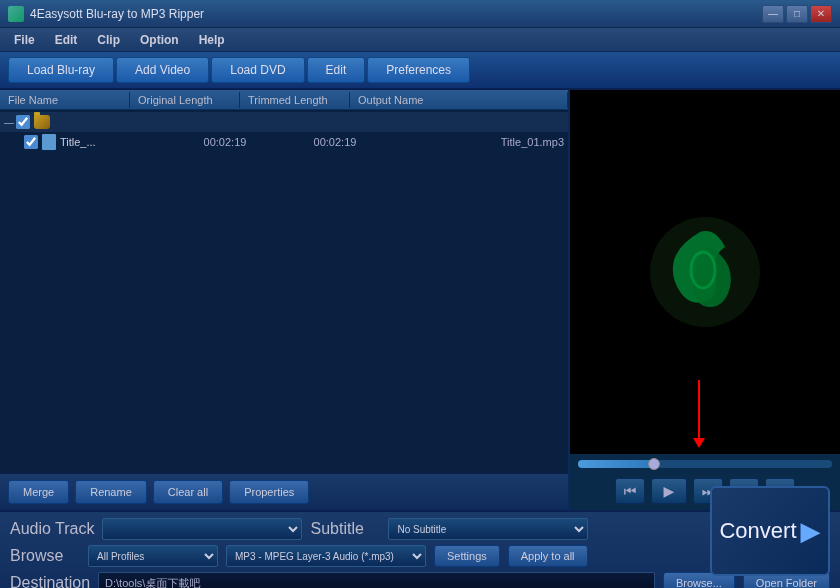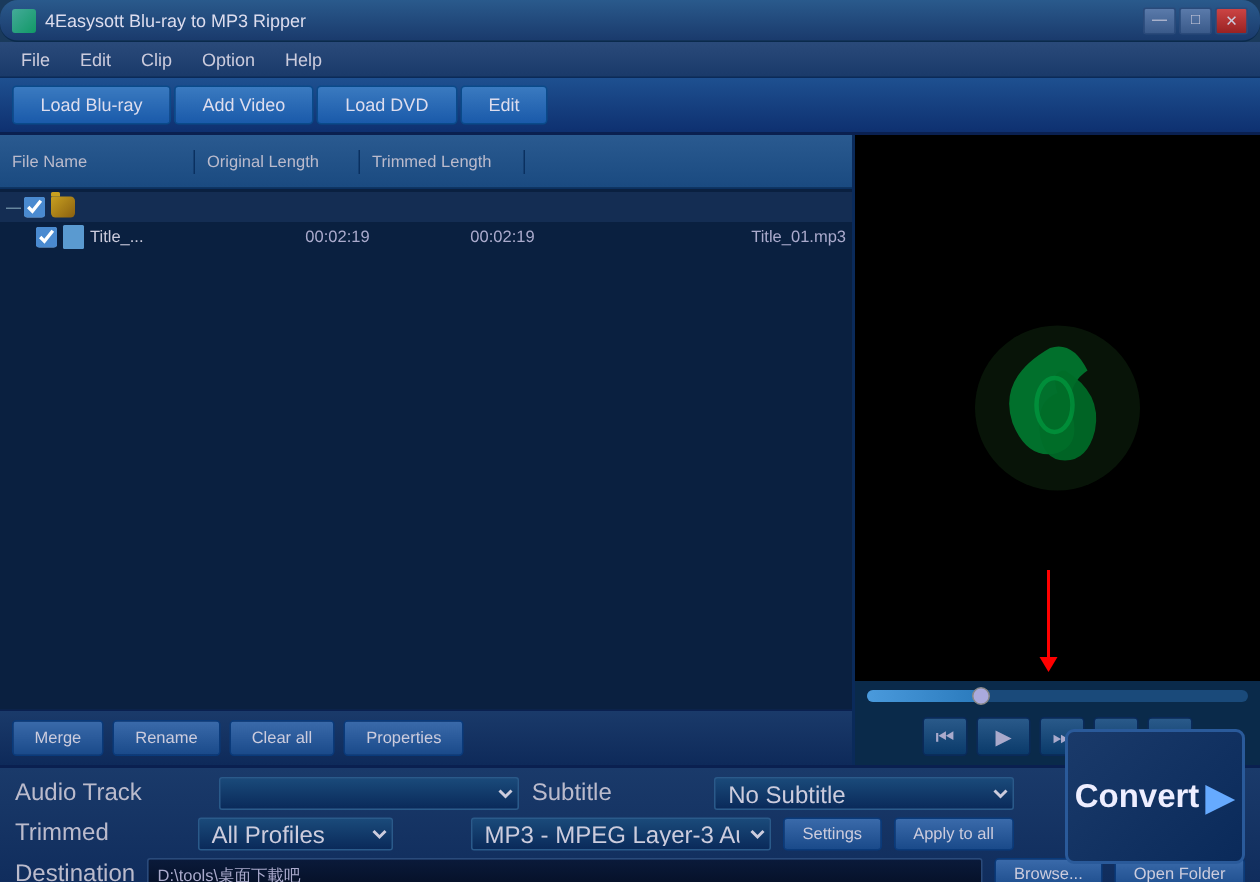--- a/index.html
+++ b/index.html
@@ -16,21 +16,20 @@
 
     
     #title-bar {
       background: linear-gradient(to bottom, #2a5a8c, #1a3a6c);
       height: 28px;
       display: flex;
       align-items: center;
       justify-content: space-between;
       padding: 4px 8px;
       border-bottom: 1px solid #0a2a4c;
-      border-radius: 12px;
     }
     #title-bar-left {
       display: flex;
       align-items: center;
       gap: 6px;
     }
     #app-icon {
       width: 16px;
       height: 16px;
       background: linear-gradient(135deg, #4a9, #196);
@@ -60,20 +59,21 @@
     .title-btn.close { background: linear-gradient(to bottom, #c44, #922); }
 
     
     #menu-bar {
       background: linear-gradient(to bottom, #2a4a7a, #1a3a6a);
       height: 24px;
       display: flex;
       align-items: center;
       padding: 0 4px;
       border-bottom: 1px solid #0a2a5a;
+      font-weight: bold;
     }
     .menu-item {
       padding: 2px 10px;
       cursor: pointer;
       color: #ccd;
       font-size: 12px;
       border-radius: 2px;
     }
 
     
@@ -110,21 +110,21 @@
       flex-direction: column;
       background: #0e2a4a;
       border-right: 2px solid #0a2a5a;
     }
 
     
     #file-list-header {
       display: flex;
       background: linear-gradient(to bottom, #2a5a90, #1a4a80);
       border-bottom: 1px solid #0a3060;
-      height: 36px;
+      height: 20px;
       align-items: center;
     }
     .col-header {
       padding: 2px 8px;
       font-size: 11px;
       color: #bbc;
       border-right: 1px solid #0a3060;
       white-space: nowrap;
     }
     .col-filename { width: 130px; }
@@ -319,26 +319,25 @@
     .settings-label {
       font-size: 16px;
       color: #bbc;
       white-space: nowrap;
       min-width: 70px;
     }
     select {
       background: linear-gradient(to bottom, #1a4a7a, #0a2a5a);
       border: 1px solid #2a5a8a;
       color: #ccd;
-      font-size: 16px;
+      font-size: 10px;
       padding: 2px 4px;
       border-radius: 2px;
       cursor: pointer;
       height: 22px;
-      margin-left: 44px;
     }
     .audio-select { width: 200px; }
     .subtitle-select { width: 200px; }
     .profile-select { width: 130px; }
     .format-select { width: 200px; }
     .dest-input {
       flex: 1;
       background: linear-gradient(to bottom, #0a1a3a, #050f25);
       border: 1px solid #2a4a7a;
       color: #aac;
@@ -370,21 +369,21 @@
       border-radius: 6px;
       display: flex;
       align-items: center;
       justify-content: center;
       cursor: pointer;
       flex-direction: row;
       gap: 4px;
     }
     #convert-text {
       font-size: 22px;
-      font-weight: bold;
+      font-weight: normal;
       color: #eef;
     }
     #convert-arrow {
       font-size: 26px;
       color: #6af;
     }
   </style>
 </head>
 <body>
 
@@ -406,30 +405,32 @@
   <span class="menu-item">Clip</span>
   <span class="menu-item">Option</span>
   <span class="menu-item">Help</span>
 </div>
 
 <div id="toolbar">
   <button class="toolbar-btn">Load Blu-ray</button>
   <button class="toolbar-btn">Add Video</button>
   <button class="toolbar-btn">Load DVD</button>
   <button class="toolbar-btn">Edit</button>
+  <button class="toolbar-btn">Preferences</button>
 </div>
 
 <div id="main-content">
 
   <div id="file-panel">
 
     <div id="file-list-header">
       <div class="col-header col-filename">File Name</div>
       <div class="col-header col-orig">Original Length</div>
       <div class="col-header col-trim">Trimmed Length</div>
+      <div class="col-header col-output">Output Name</div>
     </div>
 
     <div id="file-list">
 
       <div class="file-row file-row-folder">
         <span style="font-size:10px;color:#8ab;margin-right:2px;">—</span>
         <input type="checkbox" class="row-check" checked="" style="">
         <div class="folder-icon"></div>
       </div>
 
@@ -485,21 +486,21 @@
     <select class="audio-select">
       <option></option>
     </select>
     <span class="settings-label">Subtitle</span>
     <select class="subtitle-select">
       <option>No Subtitle</option>
     </select>
   </div>
 
   <div class="settings-row">
-    <span class="settings-label">Trimmed</span>
+    <span class="settings-label">Browse</span>
     <select class="profile-select">
       <option>All Profiles</option>
     </select>
     <select class="format-select">
       <option>MP3 - MPEG Layer-3 Audio (*.mp3)</option>
     </select>
     <button class="settings-btn">Settings</button>
     <button class="settings-btn">Apply to all</button>
   </div>
 

